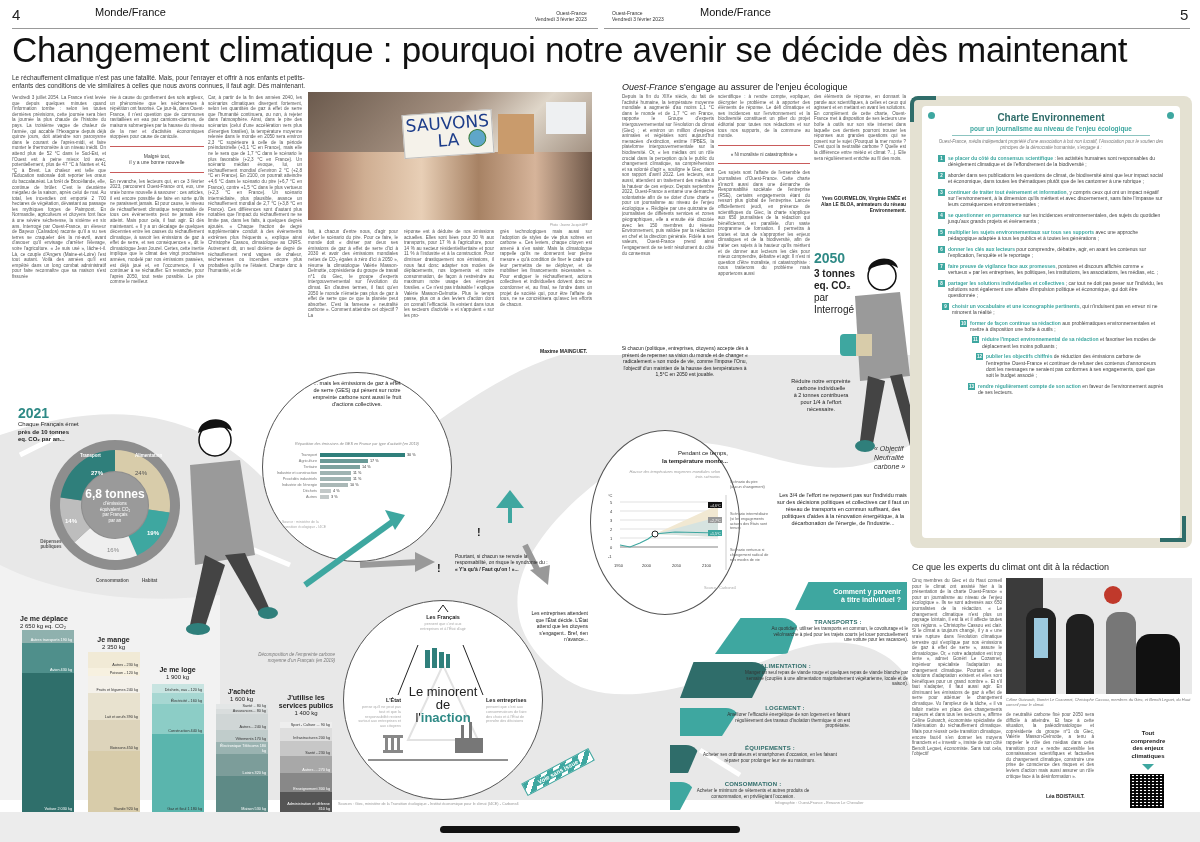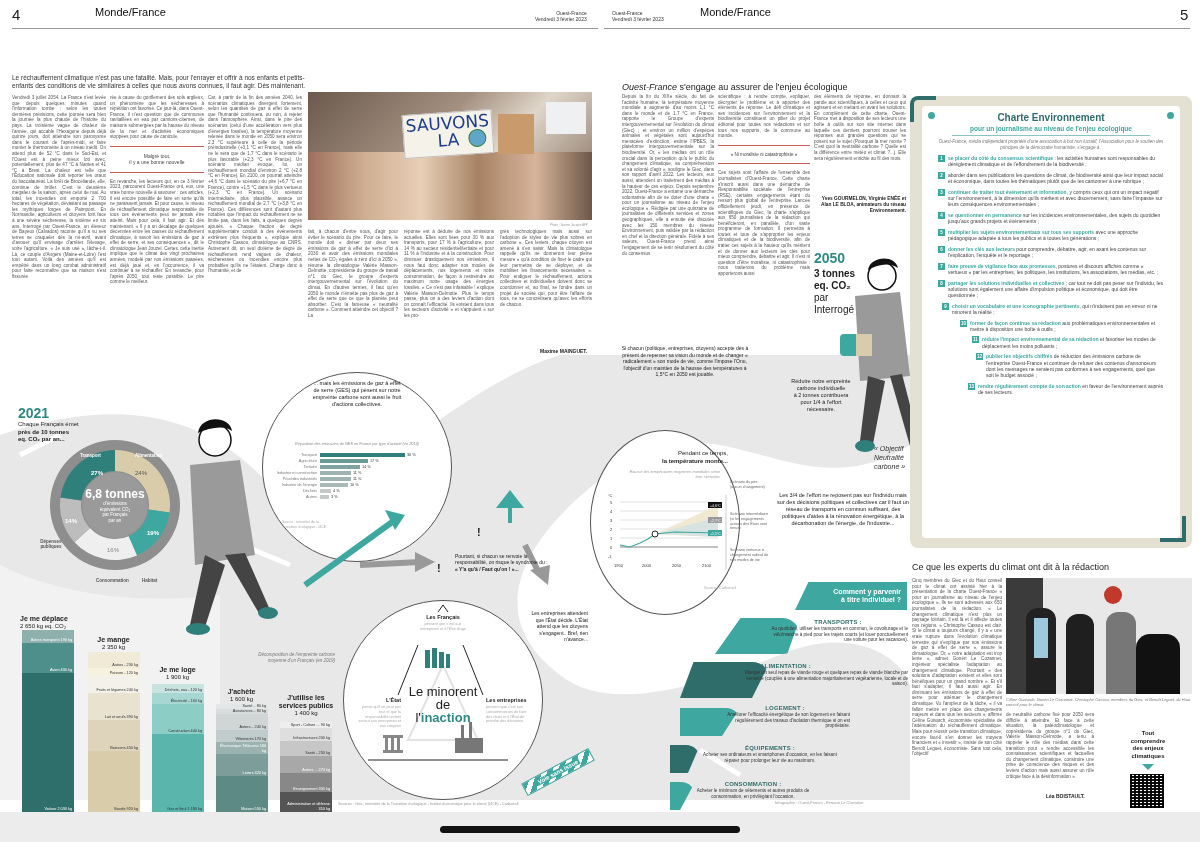--- a/index.html
+++ b/index.html
@@ -58,20 +58,21 @@
   <div class="hdr-line" style="left:12px;width:586px"></div>
 
   <div class="small-meta" style="left:612px;top:10px">
     <div>Ouest-France</div>
       <div>Vendredi 3 février 2023</div>
   </div>
   <div class="hdr" style="left:700px">Monde/France</div>
   <div class="pnum" style="left:1180px">5</div>
   <div class="hdr-line" style="left:604px;width:586px"></div>
 
+  <div class="title">Changement climatique : pourquoi notre avenir se décide dès maintenant</div>
   <div class="lede">Le réchauffement climatique n'est pas une fatalité. Mais, pour l'enrayer et offrir à nos enfants et petits-enfants des conditions de vie similaires à celles que nous avons connues, il faut agir. Dès maintenant.</div>
 
   <div class="cols" style="left:12px;top:95px;width:94px;height:260px;overflow:hidden">Vendredi 3 juillet 2054. La France n'est levée que depuis quelques minutes quand l'information tombe : selon les toutes dernières prévisions, cette journée sera bien la journée la plus chaude de l'histoire du pays. La troisième vague de chaleur de l'année, qui accable l'Hexagone depuis déjà quinze jours, doit atteindre son paroxysme dans le courant de l'après-midi, et faire monter le thermomètre à un niveau inédit. On attend plus de 52 °C dans le Sud-Est, et l'Ouest est à peine mieux loti avec, potentiellement, plus de 47 °C à Nantes et 41 °C à Brest. La chaleur est telle que l'Éducation nationale doit reporter les oraux du baccalauréat. La forêt de Brocéliande, elle, continue de brûler. C'est le deuxième mégafeu de la saison, après celui de mai. Au total, les incendies ont emporté 2 700 hectares de végétation, dévastant au passage les mythiques forges de Paimpont. En Normandie, agriculteurs et citoyens font face à une sévère sécheresse, la sixième en six ans. Interrogé par Ouest-France, un éleveur de Bayeux (Calvados) raconte qu'il a vu ses terres se craqueler dès la mi-avril, avant d'avouer qu'il envisage d'arrêter l'élevage, voire l'agriculture. « Je suis usé », lâche-t-il. Là, ce couple d'Angers (Maine-et-Loire) l'est tout autant. Voilà des années qu'il est empêtré dans un long combat administratif pour faire reconnaître que sa maison s'est fissurée</div>
   <div class="cols" style="left:110px;top:95px;width:94px;height:260px;overflow:hidden">
     <div>rée à cause du gonflement des sols argileux, un phénomène que les sécheresses à répétition ont favorisé. Ce jour-là, dans Ouest-France, il n'est question que de communes ravitaillées en eau par camions-citernes, de maisons submergées par la hausse du niveau de la mer et d'activités économiques stoppées pour cause de canicule.</div>
     <div class="redline"></div>
     <div style="text-align:center;font-size:5px;line-height:6.5px;color:#444">
       <div>Malgré tout,</div>
         <div>il y a une bonne nouvelle</div>
     </div>

